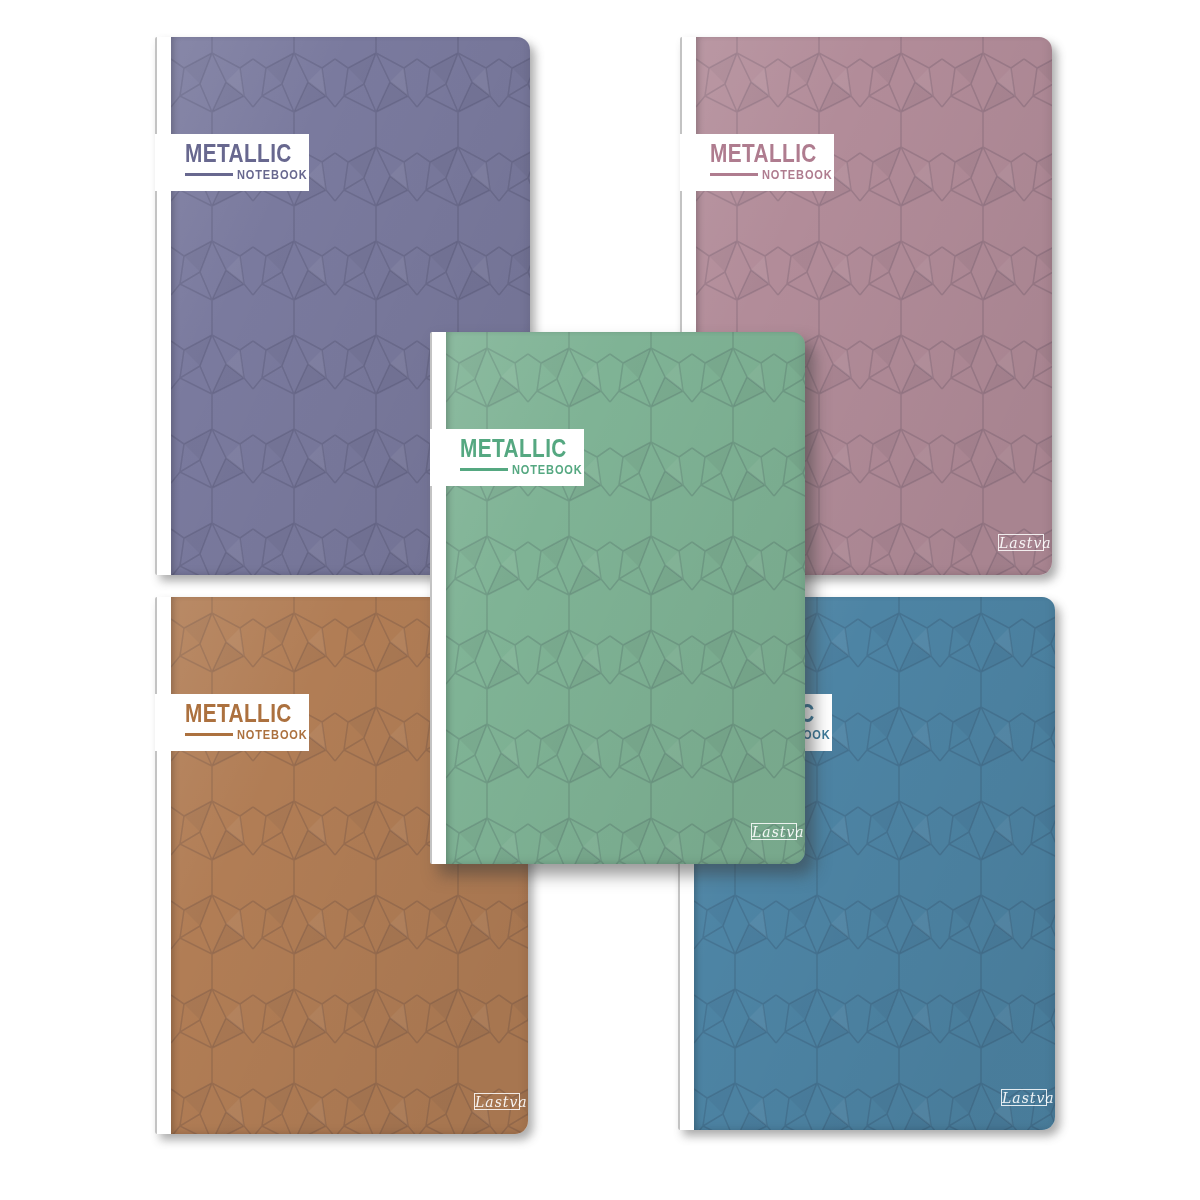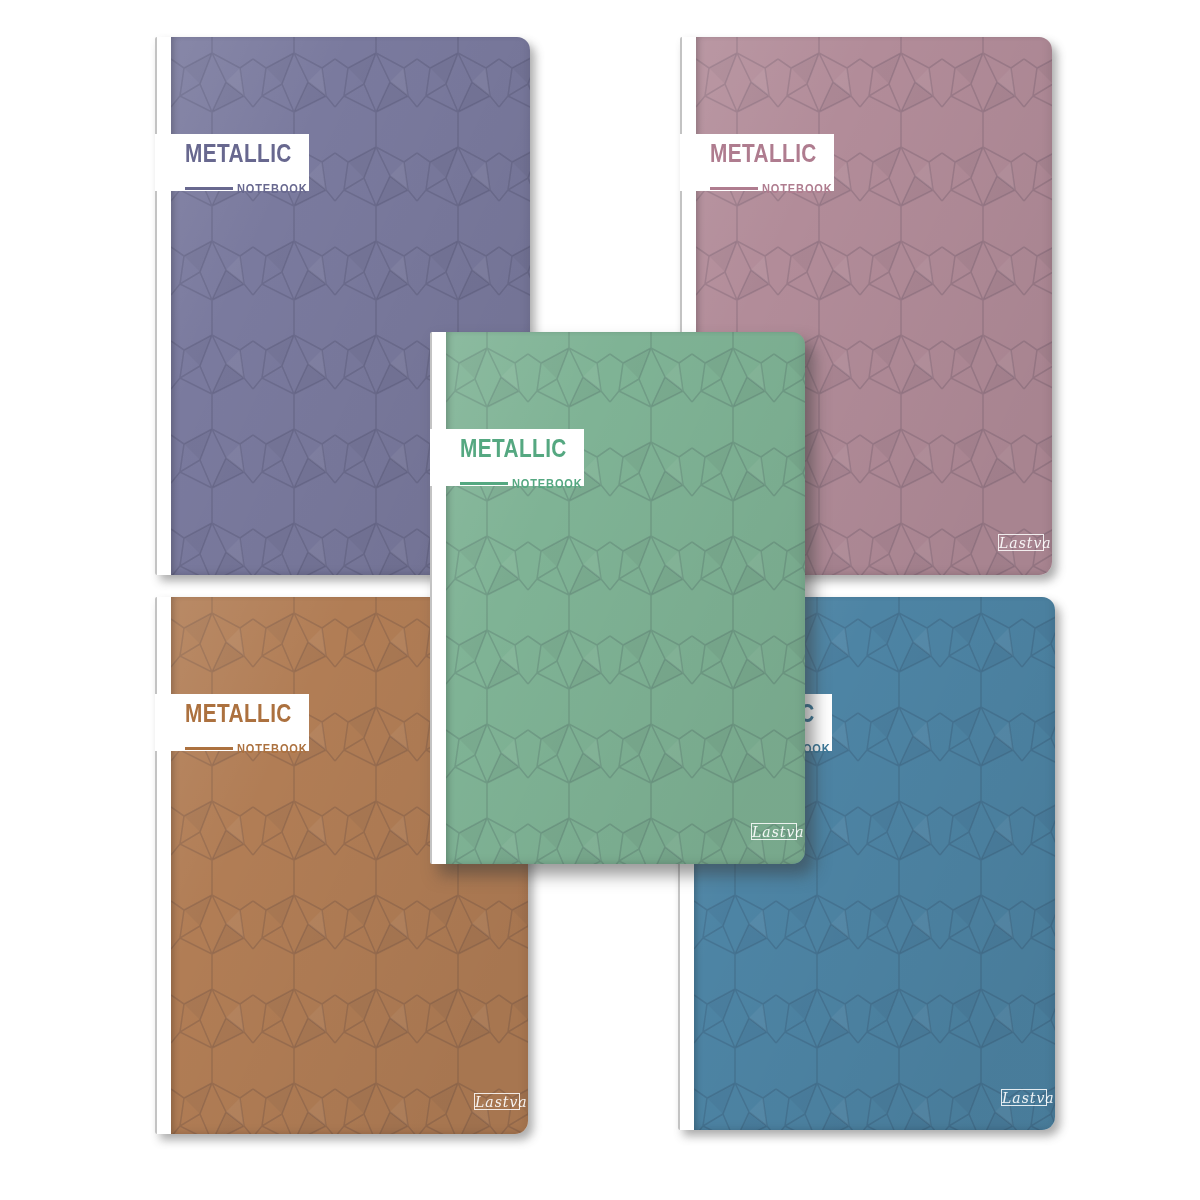--- a/index.html
+++ b/index.html
@@ -19,21 +19,21 @@
          pointer-events:none;}
   .cover .edgeshade{position:absolute;inset:0;pointer-events:none;
          box-shadow:inset 5px 0 7px -3px rgba(0,0,0,0.22), inset -3px -3px 8px rgba(0,0,0,0.07);}
   .facets{position:absolute;inset:0;width:100%;height:100%;display:block;}
 
   
   .label{position:absolute;left:0;top:97px;width:154px;height:57px;background:#ffffff;
          z-index:2;box-sizing:border-box;padding:6px 1px 0 30px;}
   .label .title{font-weight:bold;font-size:26px;line-height:26px;color:var(--ink,#555);
          letter-spacing:0.5px;transform:scaleX(0.8);transform-origin:left center;white-space:nowrap;}
-  .label .subrow{display:flex;align-items:center;margin-top:15px;}
+  .label .subrow{display:flex;align-items:center;margin-top:1px;}
   .label .rule{flex:0 0 48px;height:2.5px;background:var(--ink,#555);margin-right:4px;}
   .label .subtitle{font-weight:bold;font-size:13px;color:var(--ink,#555);letter-spacing:1px;
          transform:scaleX(0.85);transform-origin:left center;white-space:nowrap;}
 
   
   .signature{position:absolute;right:8px;bottom:24px;width:46px;height:17px;
          border:1px solid rgba(255,255,255,0.85);color:rgba(255,255,255,0.92);
          font-family:"DejaVu Serif",serif;font-style:italic;font-size:14px;line-height:16px;
          text-align:center;letter-spacing:1px;box-sizing:border-box;}
 

